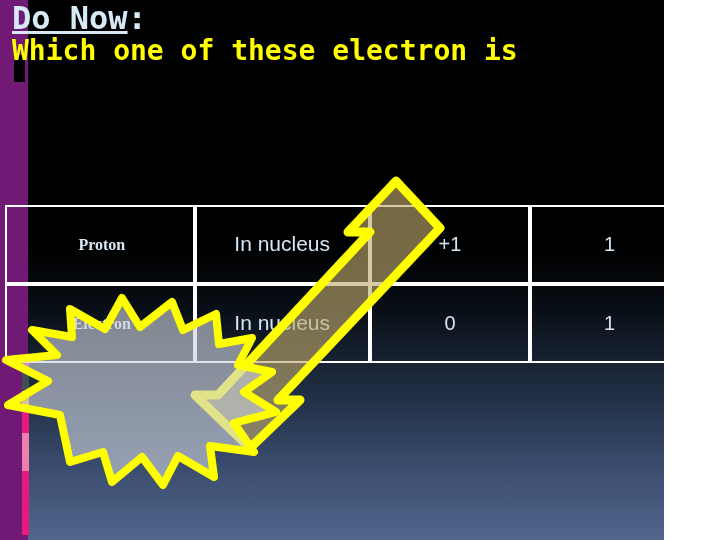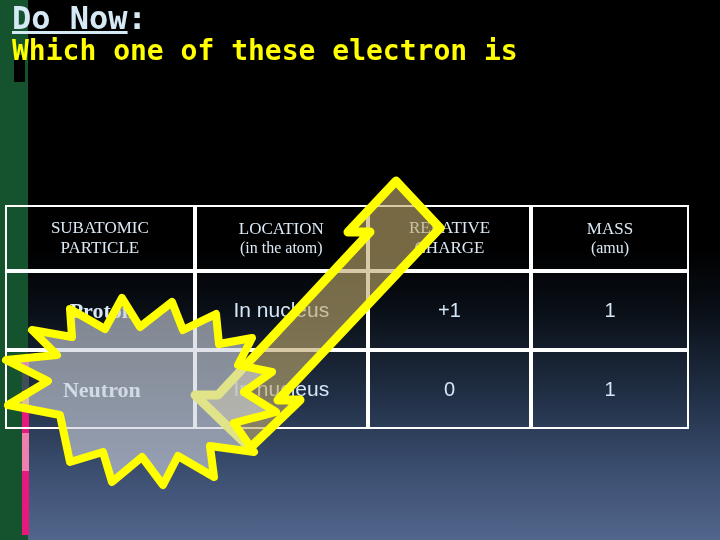--- a/index.html
+++ b/index.html
@@ -9,23 +9,23 @@
   }
   body {
     width: 720px;
     height: 540px;
     overflow: hidden;
     font-family: "Liberation Sans", sans-serif;
   }
 
   #slide {
     position: relative;
-    width: 720px;
-    height: 540px;
-    background: #14532d;
+    width: 664px;
+    height: 540px;
+    background: #701a75;
     overflow: hidden;
   }
 
   
   #canvas {
     position: absolute;
     left: 28px;
     top: 0px;
     width: 692px;
     height: 540px;
@@ -118,21 +118,21 @@
   .hdr-sub {
     font-family: "Liberation Serif", "DejaVu Serif", serif;
     color: #dce9f5;
     font-size: 16px;
     line-height: 1.18;
   }
   .name-cell {
     font-family: "Liberation Serif", "DejaVu Serif", serif;
     font-weight: bold;
     color: #d9e7f5;
-    font-size: 22px;
+    font-size: 16px;
     text-align: center;
     padding-left: 8px !important;
   }
   .name-cell.hl { color: #f5dd74; }
 
   .val-cell {
     font-family: "Liberation Sans", sans-serif;
     font-weight: normal;
     color: #d5e6f7;
     font-size: 21px;
@@ -167,48 +167,30 @@
       <div class="gutter-stripe" style="top: 471px; height: 64px; background: rgb(232, 25, 126);"></div>
     </div>
 
   <div id="title-block">
     <div class="line line-blue"><span class="u">Do Now</span><span>:</span></div>
     <div class="line line-yellow">Which one of these electron is</div>
   </div>
 
   <table id="table">
     <tbody>
-        <tr class="hdr">
-      <td class="c1">
-        <div class="hdr-text">SUBATOMIC</div>
-        <div class="hdr-text">PARTICLE</div>
-      </td>
-      <td class="c2">
-        <div class="hdr-text">LOCATION</div>
-        <div class="hdr-sub">(in the atom)</div>
-      </td>
-      <td class="c3">
-        <div class="hdr-text">RELATIVE</div>
-        <div class="hdr-text">CHARGE</div>
-      </td>
-      <td class="c4">
-        <div class="hdr-text">MASS</div>
-        <div class="hdr-sub">(amu)</div>
-      </td>
-    </tr>
 
     <tr class="r1">
       <td class="c1 name-cell">Proton</td>
       <td class="c2 val-cell">In nucleus</td>
       <td class="c3 val-cell num">+1</td>
       <td class="c4 val-cell num">1</td>
     </tr>
 
     <tr class="r2">
-      <td class="c1 name-cell">Neutron</td>
+      <td class="c1 name-cell">Electron</td>
       <td class="c2 val-cell">In nucleus</td>
       <td class="c3 val-cell num">0</td>
       <td class="c4 val-cell num">1</td>
     </tr>
 
   </tbody>
     </table>
 
   <svg id="shapes" viewBox="0 0 720 540">
 

